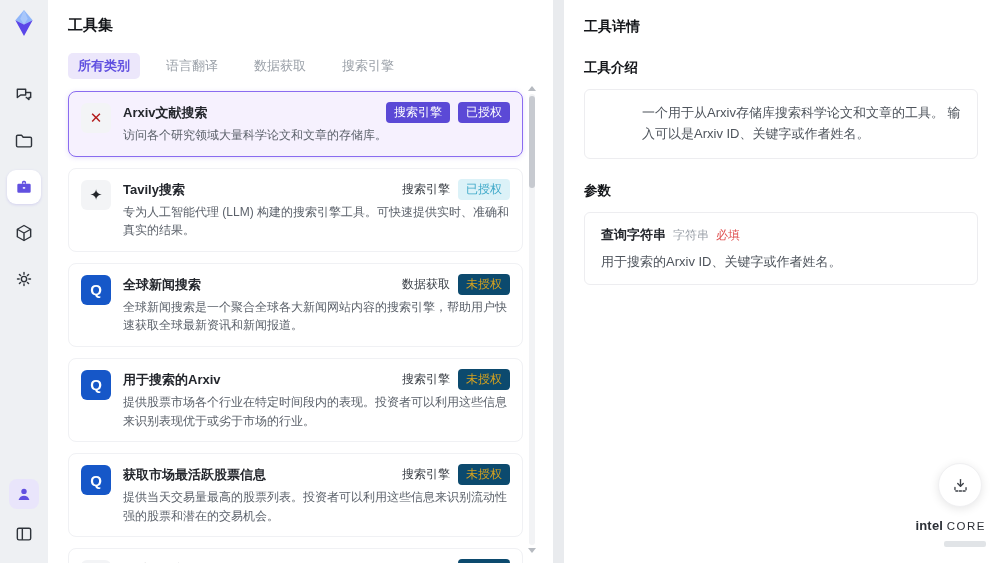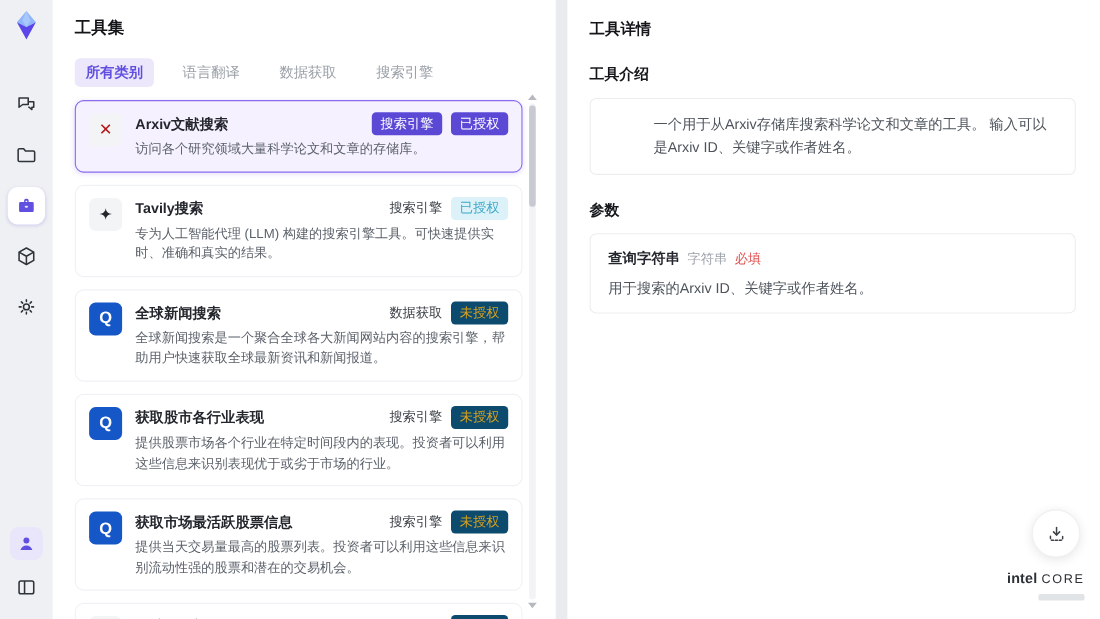--- a/index.html
+++ b/index.html
@@ -21,21 +21,21 @@
   .logo{margin-top:8px;width:30px;height:30px;display:grid;place-items:center;}
   .rail-nav{margin-top:40px;display:flex;flex-direction:column;gap:12px;}
   .rail-btn{width:34px;height:34px;border-radius:9px;display:grid;place-items:center;color:#2f343b;cursor:pointer;background:transparent;border:none;}
   .rail-btn svg{width:20px;height:20px;}
   .rail-btn.active{background:#fff;color:var(--accent);box-shadow:0 1px 3px rgba(90,70,220,.18);}
   .rail-bottom{margin-top:auto;display:flex;flex-direction:column;gap:8px;margin-bottom:12px;align-items:center;}
   .rail-btn.user{background:#e9e5fb;color:var(--accent);width:30px;height:30px;border-radius:8px;}
   .rail-btn.user svg{width:18px;height:18px;}
 
   
-  .list-panel{width:457px;flex-shrink:0;position:relative;padding:16px 30px 0 20px;background:#fff;}
+  .list-panel{width:505px;flex-shrink:0;position:relative;padding:16px 30px 0 20px;background:#fff;}
   .list-title{font-size:15px;font-weight:bold;color:#14161a;}
   .tabs{display:flex;gap:16px;margin-top:18px;align-items:center;}
   .tab{font-size:13px;color:var(--text-light);padding:4px 10px;border-radius:5px;cursor:pointer;background:none;border:none;font-family:inherit;}
   .tab.active{background:#ece7fb;color:var(--accent);font-weight:bold;}
   .tool-list{margin-top:12px;}
   .card{position:relative;display:flex;gap:12px;padding:11px 12px;border:1px solid #f0f1f4;border-radius:8px;margin-bottom:11px;background:#fff;cursor:pointer;}
   .card.selected{border:1px solid #8a6cf0;background:#f6f1fe;box-shadow:0 1px 5px rgba(110,80,230,.18);}
   .t-icon{width:30px;height:30px;border-radius:6px;display:grid;place-items:center;font-size:15px;font-weight:bold;flex-shrink:0;}
   .t-body{flex:1;min-width:0;}
   .t-name{font-size:13px;font-weight:bold;color:var(--text-dark);line-height:20px;}
@@ -176,21 +176,21 @@
       <div class="t-desc">全球新闻搜索是一个聚合全球各大新闻网站内容的搜索引擎，帮助用户快速获取全球最新资讯和新闻报道。</div>
     </div>
     <div class="t-tags">
             <span class="tag plain">数据获取</span>
             <span class="tag yellow">未授权</span>
           </div>
   </div>
         <div class="card">
     <span class="t-icon" style="background: rgb(22, 87, 200); color: rgb(255, 255, 255);">Q</span>
     <div class="t-body">
-      <div class="t-name">获取股市各行业表现</div>
+      <div class="t-name">用于搜索的Arxiv</div>
       <div class="t-desc">提供股票市场各个行业在特定时间段内的表现。投资者可以利用这些信息来识别表现优于或劣于市场的行业。</div>
     </div>
     <div class="t-tags">
             <span class="tag plain">搜索引擎</span>
             <span class="tag yellow">未授权</span>
           </div>
   </div>
         <div class="card">
     <span class="t-icon" style="background: rgb(22, 87, 200); color: rgb(255, 255, 255);">Q</span>
     <div class="t-body">

